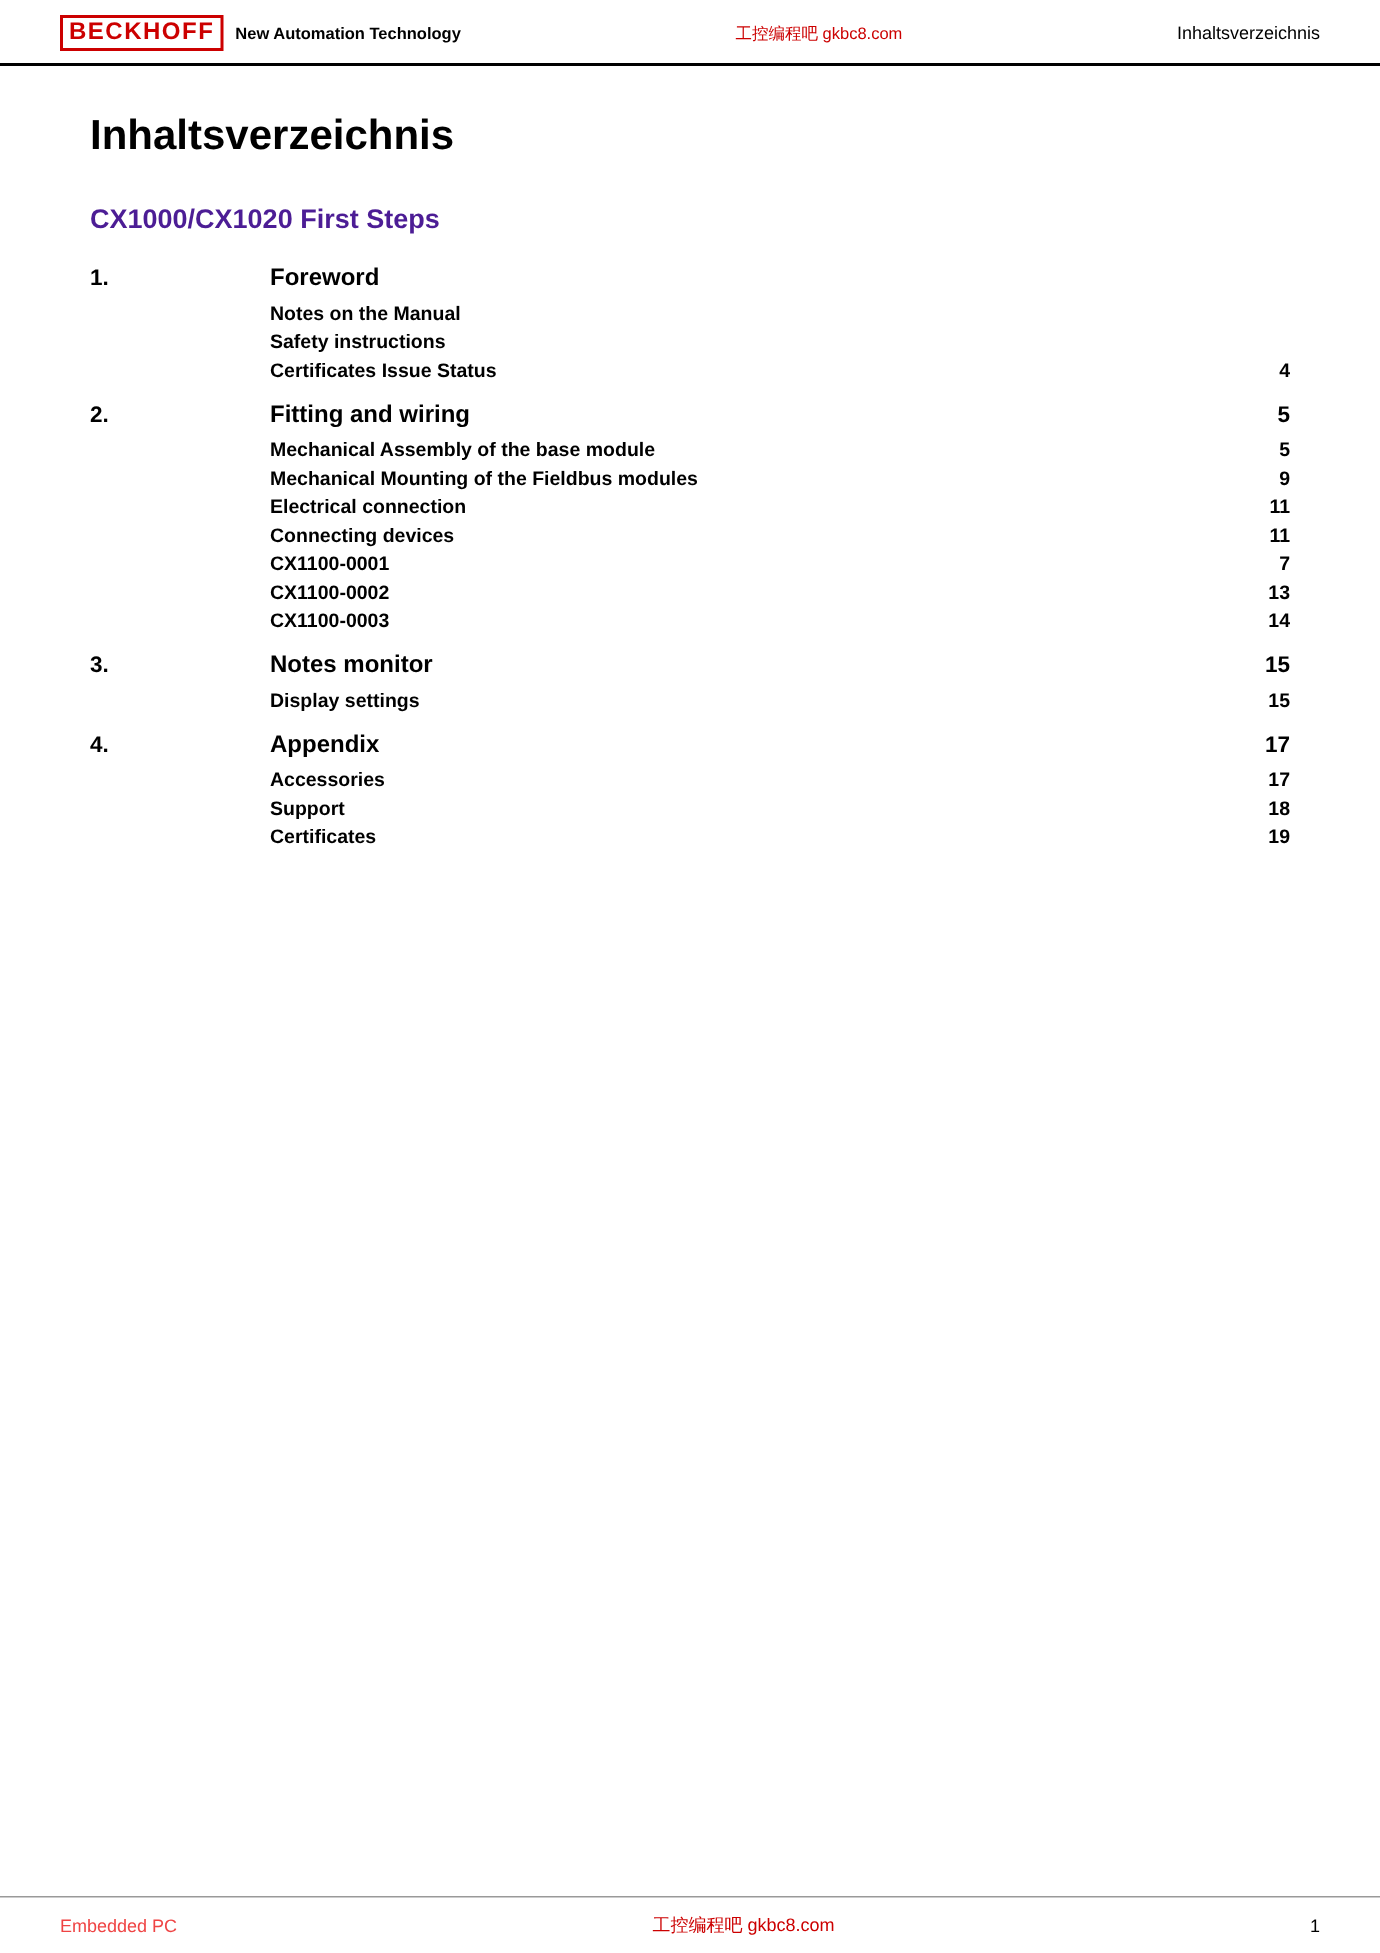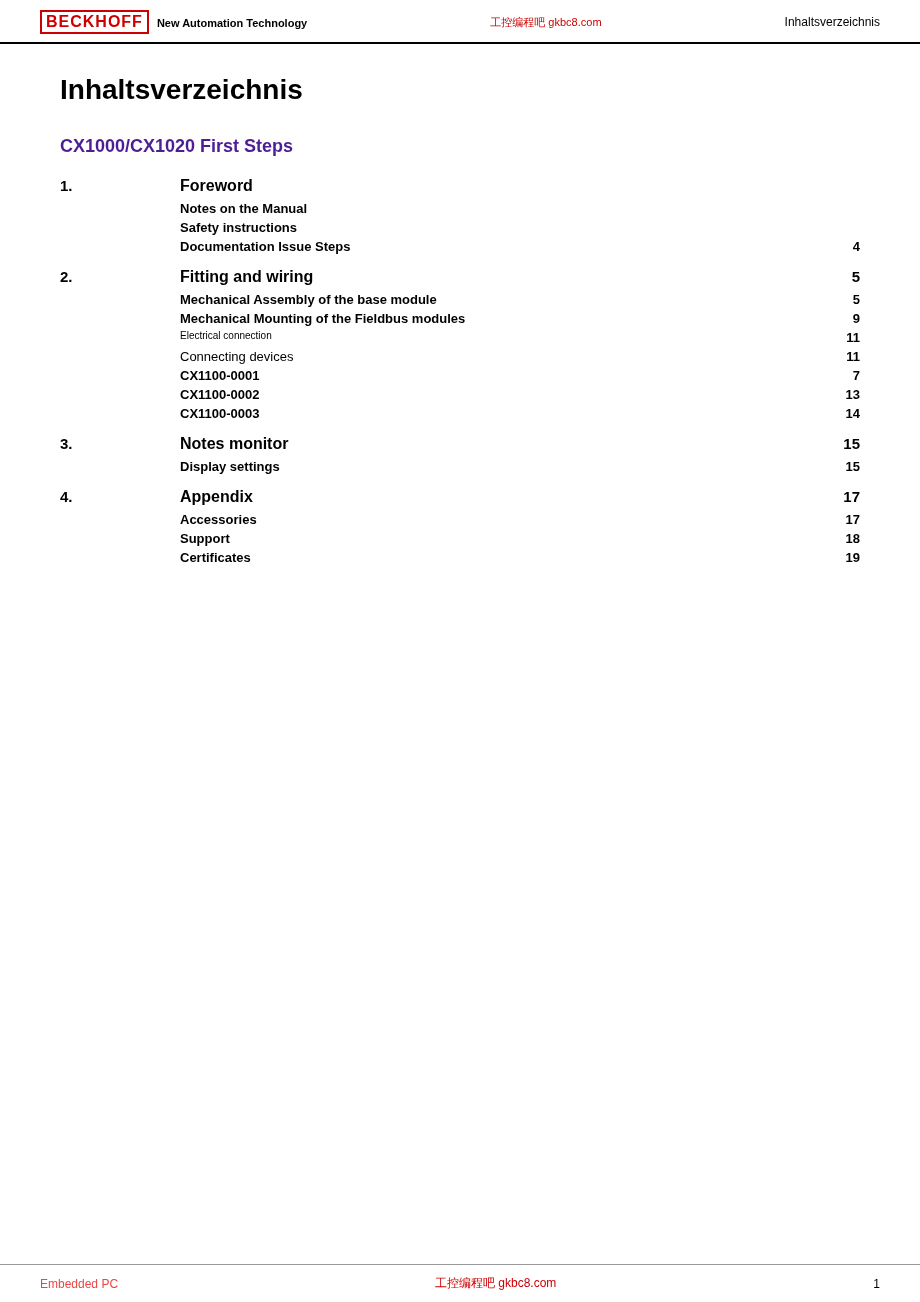--- a/index.html
+++ b/index.html
@@ -184,21 +184,21 @@
             <td class="toc-entry-label" style="font-size:13px;font-weight:bold;">Notes on the Manual</td>
             <td class="toc-entry-page" style="font-size:13px;font-weight:bold;text-align:right;width:50px;"></td>
           </tr>
         <tr class="toc-entry-row">
             <td class="toc-entry-indent" style="width:80px;"></td>
             <td class="toc-entry-label" style="font-size:13px;font-weight:bold;">Safety instructions</td>
             <td class="toc-entry-page" style="font-size:13px;font-weight:bold;text-align:right;width:50px;"></td>
           </tr>
         <tr class="toc-entry-row">
             <td class="toc-entry-indent" style="width:80px;"></td>
-            <td class="toc-entry-label" style="font-size:13px;font-weight:bold;">Documentation Issue Steps</td>
+            <td class="toc-entry-label" style="font-size:13px;font-weight:bold;">Certificates Issue Status</td>
             <td class="toc-entry-page" style="font-size:13px;font-weight:bold;text-align:right;width:50px;">4</td>
           </tr>
         <tr>
           <td colspan="3" style="height:8px;"></td>
         </tr>
         <tr class="toc-chapter-row">
       <td class="toc-chapter-num" style="font-weight:bold;font-size:15px;width:40px;padding-right:4px;">2.</td>
       <td style="font-weight:bold;font-size:16px;">Fitting and wiring</td>
       <td class="toc-chapter-page" style="font-weight:bold;font-size:15px;text-align:right;width:50px;">5</td>
     </tr>
@@ -207,26 +207,26 @@
             <td class="toc-entry-label" style="font-size:13px;font-weight:bold;">Mechanical Assembly of the base module</td>
             <td class="toc-entry-page" style="font-size:13px;font-weight:bold;text-align:right;width:50px;">5</td>
           </tr>
         <tr class="toc-entry-row">
             <td class="toc-entry-indent" style="width:80px;"></td>
             <td class="toc-entry-label" style="font-size:13px;font-weight:bold;">Mechanical Mounting of the Fieldbus modules</td>
             <td class="toc-entry-page" style="font-size:13px;font-weight:bold;text-align:right;width:50px;">9</td>
           </tr>
         <tr class="toc-entry-row">
             <td class="toc-entry-indent" style="width:80px;"></td>
-            <td class="toc-entry-label" style="font-size:10px;font-weight:normal;margin-top:32px;">Electrical connection</td>
+            <td class="toc-entry-label" style="font-size:13px;font-weight:bold;margin-top:32px;">Electrical connection</td>
             <td class="toc-entry-page" style="font-size:13px;font-weight:bold;text-align:right;width:50px;">11</td>
           </tr>
         <tr class="toc-subsub-row">
               <td style="width:120px;"></td>
-              <td class="toc-subsub-label" style="font-size:13px;font-weight:normal;">Connecting devices</td>
+              <td class="toc-subsub-label" style="font-size:13px;font-weight:bold;">Connecting devices</td>
               <td class="toc-subsub-page" style="font-size:13px;font-weight:bold;text-align:right;width:50px;">11</td>
             </tr>
         <tr class="toc-subsub-row">
               <td style="width:120px;"></td>
               <td class="toc-subsub-label" style="font-size:13px;font-weight:bold;">CX1100-0001</td>
               <td class="toc-subsub-page" style="font-size:13px;font-weight:bold;text-align:right;width:50px;">7</td>
             </tr>
         <tr class="toc-subsub-row">
               <td style="width:120px;"></td>
               <td class="toc-subsub-label" style="font-size:13px;font-weight:bold;">CX1100-0002</td>

